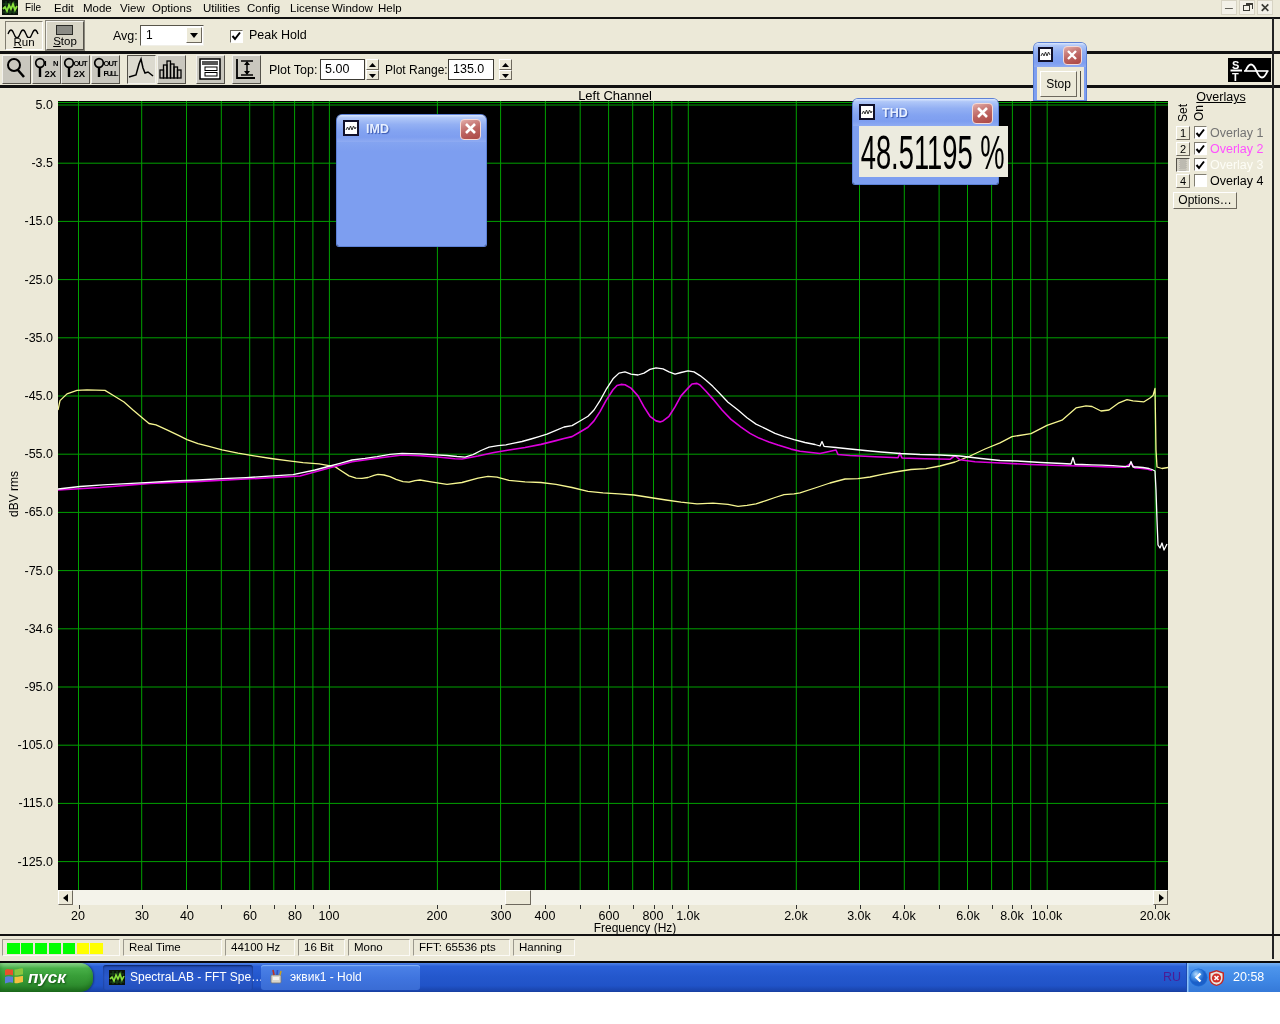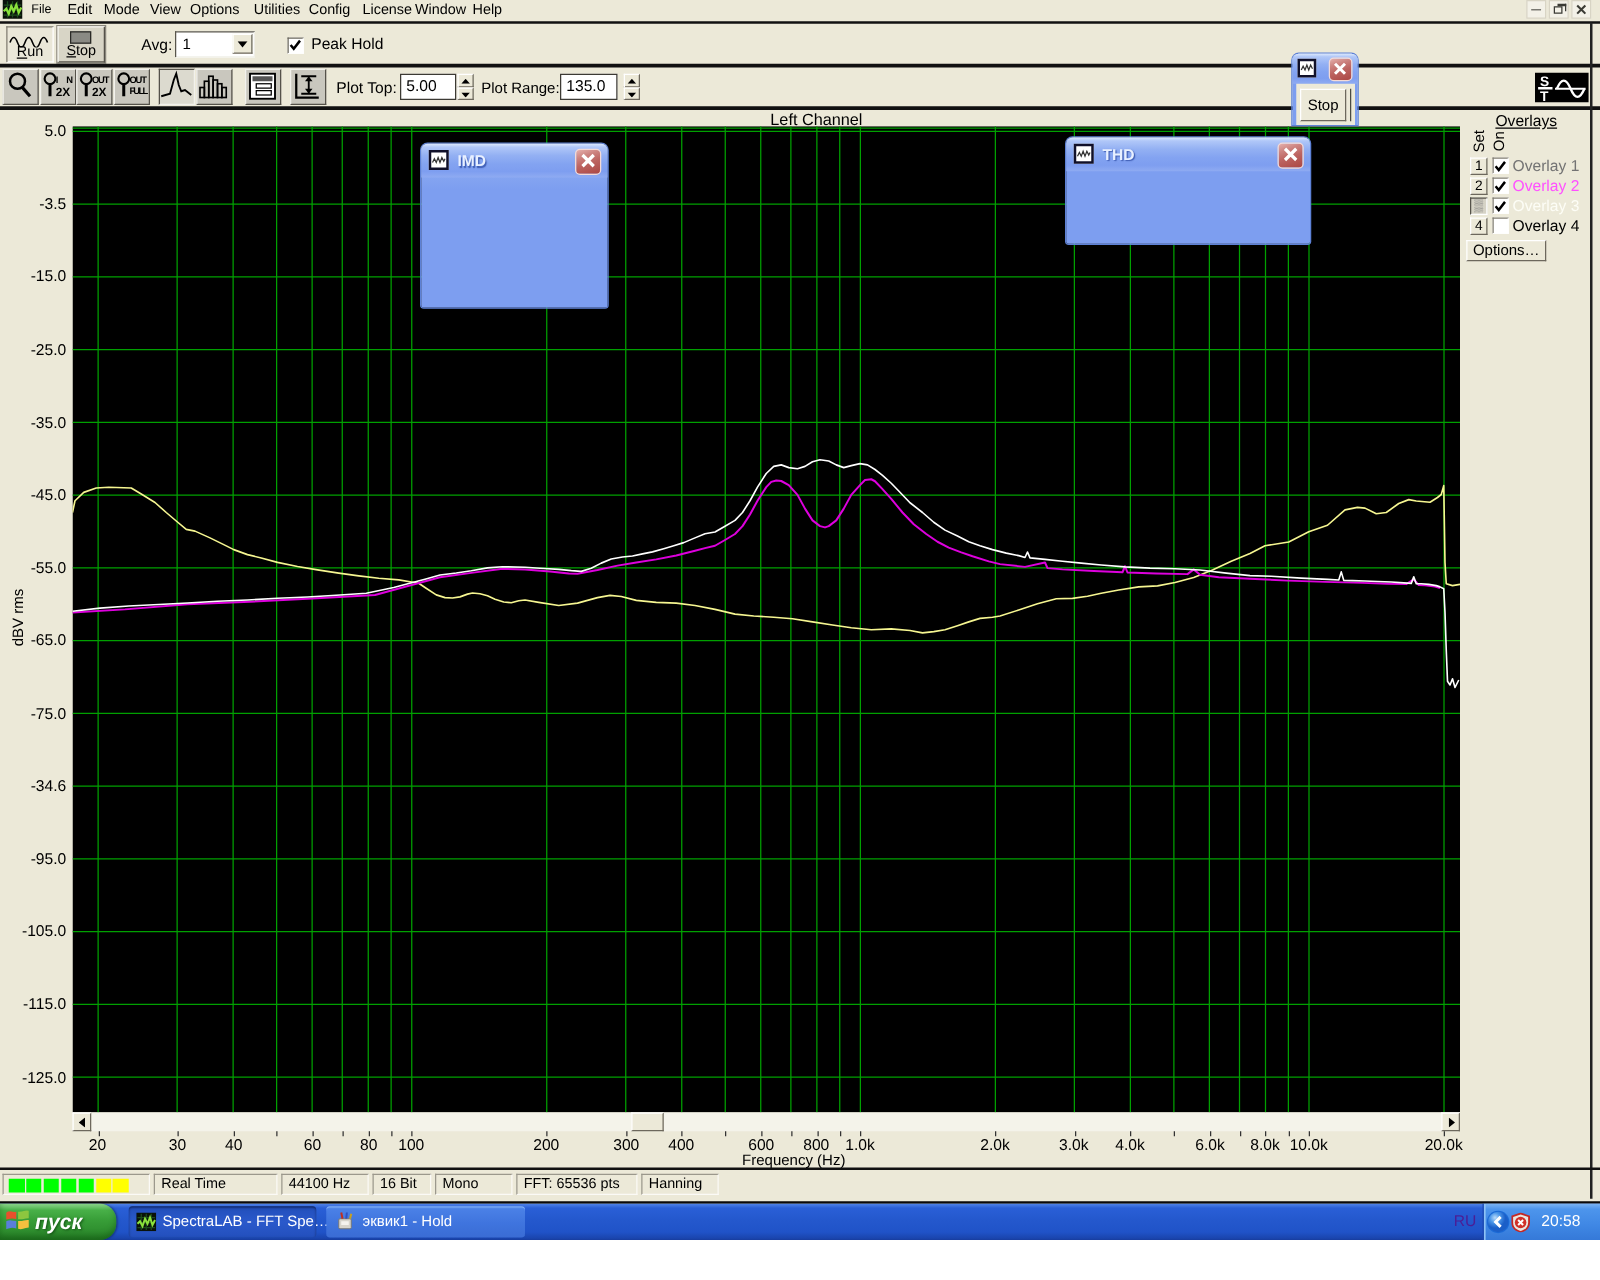--- a/index.html
+++ b/index.html
@@ -143,21 +143,21 @@
 <svg class="abs" style="left:1228px;top:58px" width="43" height="24">
     <rect width="43" height="24" fill="#000"></rect>
     <text x="4" y="10.5" font-size="11" font-weight="bold" fill="#fff" font-family="Liberation Sans">S</text>
     <line x1="2.5" y1="12.5" x2="14" y2="12.5" stroke="#fff" stroke-width="2"></line>
     <text x="4" y="23" font-size="11" font-weight="bold" fill="#fff" font-family="Liberation Sans">T</text>
     <line x1="16" y1="13" x2="40.5" y2="13" stroke="#fff" stroke-width="1.6"></line>
     <path d="M17.5 13 Q23 0 28.5 13 Q34 26 39.5 13" fill="none" stroke="#fff" stroke-width="1.9"></path>
   </svg>
 <div class="abs" style="left:0;top:85px;width:1280px;height:3px;background:#111"></div>
 <div class="abs" style="left:1272px;top:18px;width:1.5px;height:941px;background:#222"></div>
-<div class="abs" style="left:540px;top:88px;width:150px;text-align:right;font-size:13px">Left Channel</div>
+<div class="abs" style="left:540px;top:88px;width:150px;text-align:center;font-size:13px">Left Channel</div>
 <svg class="abs" style="left:58px;top:101px" width="1110" height="789">
     <rect width="1110" height="789" fill="#000"></rect>
     <g stroke="#00a000" stroke-width="1">
       <line x1="20.5" y1="0" x2="20.5" y2="789"></line>
 <line x1="83.7" y1="0" x2="83.7" y2="789"></line>
 <line x1="128.5" y1="0" x2="128.5" y2="789"></line>
 <line x1="163.3" y1="0" x2="163.3" y2="789"></line>
 <line x1="191.7" y1="0" x2="191.7" y2="789"></line>
 <line x1="215.8" y1="0" x2="215.8" y2="789"></line>
 <line x1="236.6" y1="0" x2="236.6" y2="789"></line>
@@ -381,31 +381,36 @@
         <polyline points="1,8 2.5,5 4,8 5.5,4 7,8 8.5,4 10,7 11,5" fill="none" stroke="#333" stroke-width="1"></polyline>
       </svg>
     </div>
     <div class="xptxt" style="left:29px">IMD</div>
     <div class="xpclose" style="right:5px;top:3.5px">
       <svg width="13" height="13" style="position:absolute;left:2.5px;top:2.5px">
         <path d="M2 2 L11 11 M11 2 L2 11" stroke="#fff" stroke-width="2.6"></path>
       </svg>
     </div>
   </div>
-<div class="xpwin" style="left:853px;top:110px;width:195px;height:85px">
+<div class="xpwin" style="left:853px;top:99px;width:145px;height:85px">
     <div class="xptit"></div>
     <div class="xpico" style="left:6px;top:5px">
       <svg width="12" height="12" style="position:absolute;left:0;top:0">
         <polyline points="1,8 2.5,5 4,8 5.5,4 7,8 8.5,4 10,7 11,5" fill="none" stroke="#333" stroke-width="1"></polyline>
       </svg>
     </div>
     <div class="xptxt" style="left:29px">THD</div>
     <div class="xpclose" style="right:5px;top:3.5px">
       <svg width="13" height="13" style="position:absolute;left:2.5px;top:2.5px">
         <path d="M2 2 L11 11 M11 2 L2 11" stroke="#fff" stroke-width="2.6"></path>
+      </svg>
+    </div>
+    <div class="xpbody" style="left:6px;top:27px;width:149px;height:51px">
+      <svg width="148" height="51" style="position:absolute;left:0;top:0">
+        <text x="3" y="43.5" font-size="48px" font-family="Liberation Sans" transform="scale(0.57,1)" fill="#000">48.51195 %</text>
       </svg>
     </div>
   </div>
 <div class="xpwin" style="left:1034px;top:43px;width:52px;height:57px;border-radius:5px 5px 0 0">
 <div class="xptit" style="height:24px"></div>
 <div class="xpico" style="left:4px;top:4px;width:15px;height:15px">
       <svg width="11" height="11" style="position:absolute;left:0;top:0">
         <polyline points="1,7 2.5,4 4,7 5.5,3 7,7 8.5,3 10,6" fill="none" stroke="#333" stroke-width="1"></polyline>
       </svg>
     </div>

